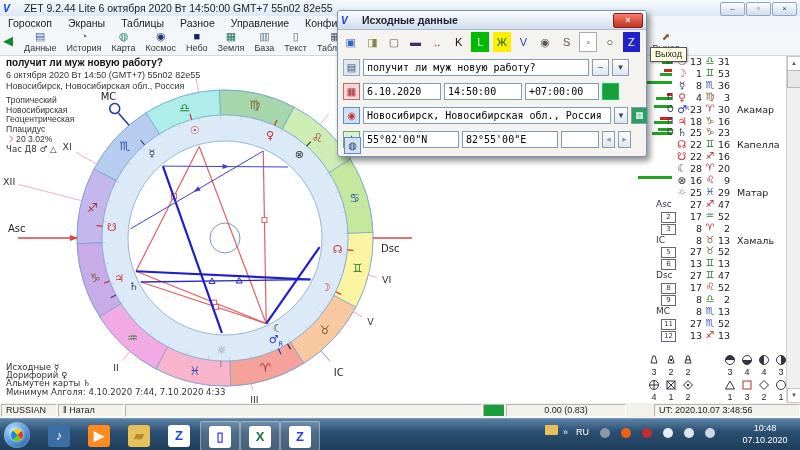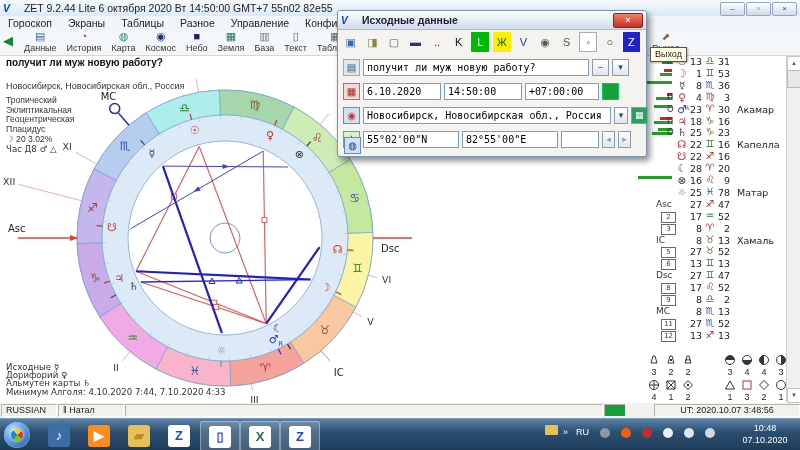--- a/index.html
+++ b/index.html
@@ -106,24 +106,25 @@
     <span class="backarrow">◀</span>
   <span class="tbtn"><span class="tico" style="color: rgb(68, 102, 170);">▤</span><span>Данные</span></span><span class="tbtn"><span class="tico" style="color: rgb(136, 102, 68);">◔</span><span>История</span></span><span class="tbtn"><span class="tico" style="color: rgb(34, 136, 102);">◍</span><span>Карта</span></span><span class="tbtn"><span class="tico" style="color: rgb(34, 51, 119);">◉</span><span>Космос</span></span><span class="tbtn"><span class="tico" style="color: rgb(17, 34, 102);">■</span><span>Небо</span></span><span class="tbtn"><span class="tico" style="color: rgb(34, 119, 85);">▦</span><span>Земля</span></span><span class="tbtn"><span class="tico" style="color: rgb(102, 119, 136);">▥</span><span>База</span></span><span class="tbtn"><span class="tico" style="color: rgb(85, 102, 119);">▯</span><span>Текст</span></span><span class="tbtn"><span class="tico" style="color: rgb(85, 85, 102);">▦</span><span>Таблицы</span></span></div>
 
   <div class="abs exitbtn">
     <span style="display:block;height:12px;color:#875b33;font-size:10px;">⬈</span>
     <span>Выход</span>
   </div>
   <div class="abs tooltip">Выход</div>
 
   <div class="abs q" style="left:6px;top:57px;">получит ли муж новую работу?</div>
+  <div class="abs iline" style="left:6px;top:70px;">6 октября 2020  Вт  14:50 (GMT+7)  55n02  82e55</div>
   <div class="abs iline" style="left:6px;top:81px;">Новосибирск, Новосибирская обл., Россия</div>
   <div id="sysblock">
       <div class="abs sline" style="left: 6px; top: 95px;">Тропический</div>
-      <div class="abs sline" style="left: 6px; top: 104.6px;">Эклиптикальная</div>
+      <div class="abs sline" style="left: 6px; top: 104.6px;">Новосибирская</div>
       <div class="abs sline" style="left: 6px; top: 114.2px;">Геоцентрическая</div>
       <div class="abs sline" style="left: 6px; top: 123.8px;">Плацидус</div>
     </div>
   <div class="abs sline" style="left:6px;top:134px;">
     <span style="color:#c22;">☽</span>
     <span>20 3.02%</span>
   </div>
   <div class="abs sline" style="left:6px;top:144px;font-family:'DejaVu Sans',sans-serif;">Час Д8  ♂  △</div>
 
   <div id="footblock">
@@ -369,21 +370,21 @@
         </div>
         <span class="gly" style="color: rgb(48, 48, 48);">⊗</span>
         <span class="deg">16</span>
         <span class="sgn" style="color: rgb(176, 48, 48);">♌</span>
         <span class="min">9</span>
       </div>
       <div class="prow" style="top: 130.9px;">
         <span class="gly" style="color: rgb(144, 144, 144);">☼</span>
         <span class="deg">25</span>
         <span class="sgn" style="color: rgb(48, 80, 176);">♓</span>
-        <span class="min">78</span>
+        <span class="min">29</span>
         <span class="star">Матар</span>
       </div>
       <div class="prow" style="top: 142.8px;">
         <span class="ang">Asc</span>
         <span class="deg">27</span>
         <span class="sgn" style="color: rgb(176, 48, 48);">♐</span>
         <span class="min">47</span>
       </div>
       <div class="prow" style="top: 154.7px;">
         <span class="hbox">2</span>
@@ -527,21 +528,22 @@
     <div class="sbtn" style="top:0;">▲</div>
     <div class="sthumb"></div>
     <div class="sbtn" style="top:332px;">▼</div>
   </div>
 
   <div class="abs statusbar">
     <div class="sseg" style="width:46px;">RUSSIAN</div>
     <div class="sseg" style="width:56px;">‖ <span>Натал</span></div>
     <div class="sseg" style="flex:1;"></div>
     <div class="sseg" style="width:12px;background:#18a038;"></div>
-    <div class="sseg" style="width:136px;text-align:center;margin-left:28px;">UT: 2020.10.07  3:48:56</div>
+    <div class="sseg" style="width:110px;text-align:center;">0.00 (0.83)</div>
+    <div class="sseg" style="width:136px;text-align:left;margin-left:28px;">UT: 2020.10.07  3:48:56</div>
   </div>
 
   <div class="abs taskbar">
     <div class="orb">
         <div class="orbflag"></div>
       </div>
     <div id="taskicons">
         <div class="tbapp" style="left: 40px;"><span style="display: inline-block; width: 22px; height: 22px; line-height: 22px; border-radius: 3px; background: rgb(58, 110, 165); color: rgb(255, 255, 255); font-weight: bold; font-size: 13px; vertical-align: middle;">♪</span></div>
         <div class="tbapp" style="left: 80px;"><span style="display: inline-block; width: 22px; height: 22px; line-height: 22px; border-radius: 3px; background: rgb(255, 138, 30); color: rgb(255, 255, 255); font-weight: bold; font-size: 13px; vertical-align: middle;">▶</span></div>
         <div class="tbapp" style="left: 120px;"><span style="display: inline-block; width: 22px; height: 22px; line-height: 22px; border-radius: 3px; background: rgb(232, 192, 90); color: rgb(183, 138, 42); font-weight: bold; font-size: 13px; vertical-align: middle;">▰</span></div>

